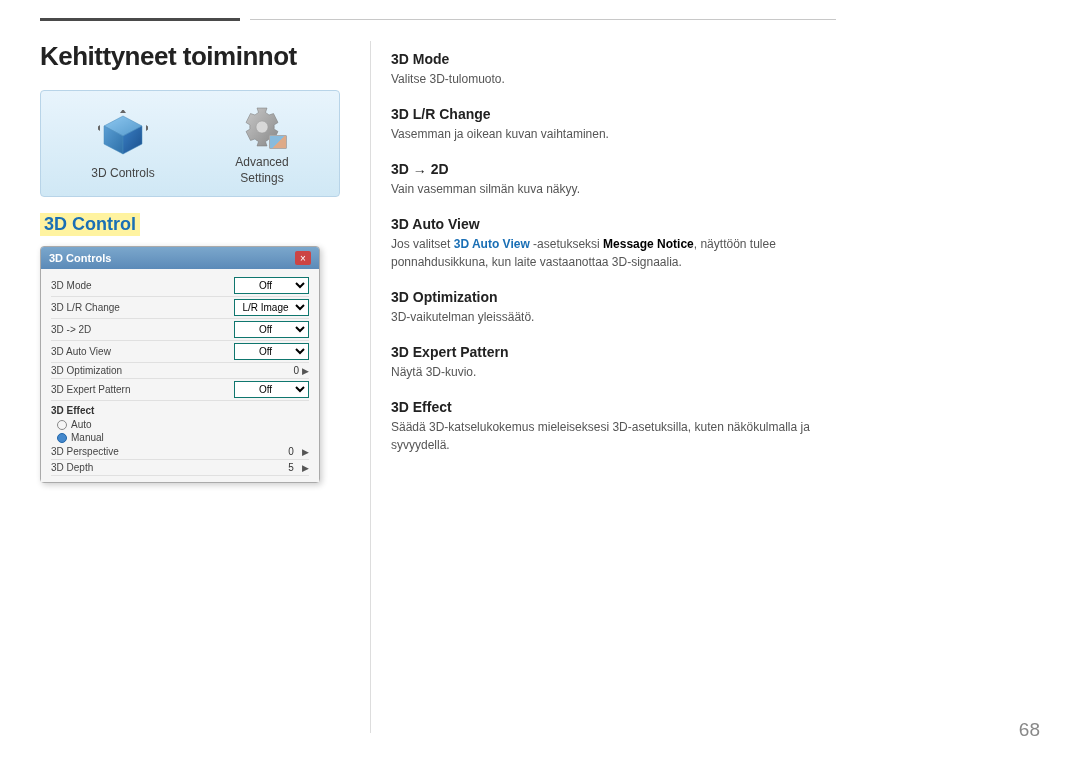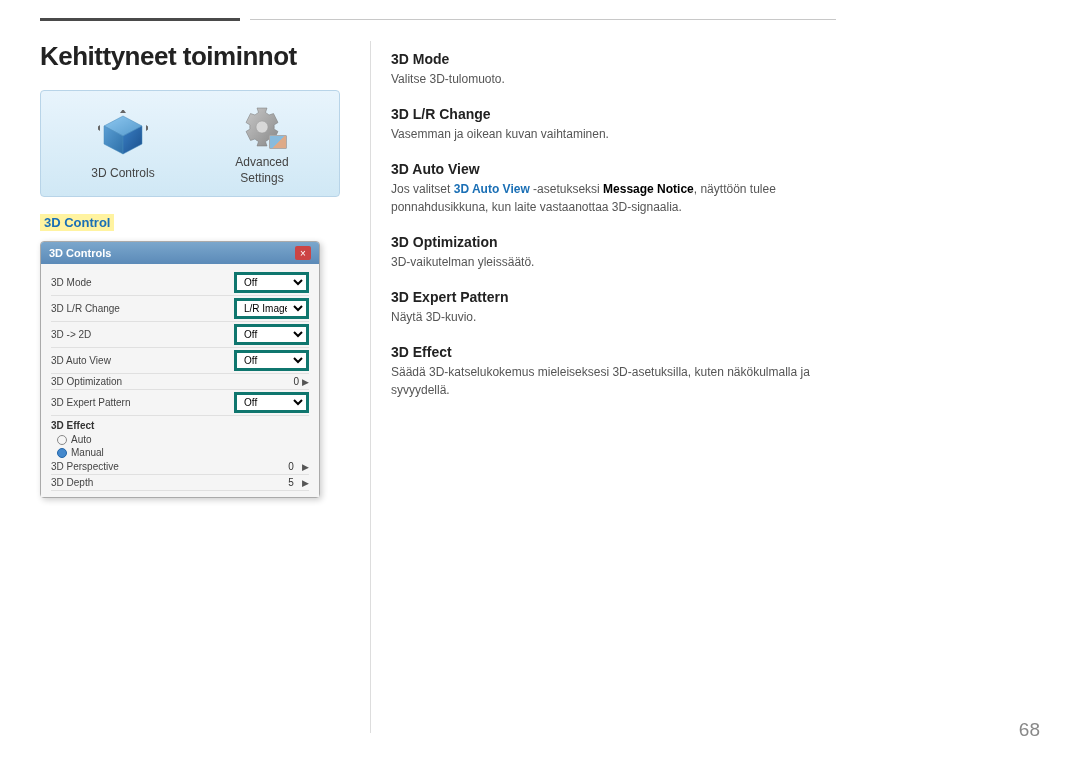--- a/index.html
+++ b/index.html
@@ -86,21 +86,21 @@
 
     .menu-icon-label {
       font-size: 12px;
       color: #444;
       text-align: center;
       line-height: 1.3;
     }
 
     
     .section-label {
-      font-size: 13px;
+      font-size: 18px;
       font-weight: 700;
       color: #1a6fb5;
       margin-bottom: 10px;
       background: #fff3a0;
       display: inline-block;
       padding: 1px 4px;
     }
 
     
     .dialog-box {
@@ -157,25 +157,26 @@
       color: #444;
     }
 
     .dialog-row-value {
       display: flex;
       align-items: center;
       gap: 3px;
     }
 
     .dialog-select {
-      border: 3px solid #0f766e;
+      border: 1px solid #0f766e;
       background: #fff;
       font-size: 10px;
       padding: 1px 3px;
       width: 75px;
+      text-align: center;
     }
 
     .dialog-arrow {
       font-size: 9px;
       color: #555;
     }
 
     .dialog-section-header {
       font-size: 10px;
       font-weight: bold;
@@ -495,20 +496,24 @@
       <div class="info-section">
         <div class="info-heading">3D Mode</div>
         <div class="info-text">Valitse 3D-tulomuoto.</div>
       </div>
 
       <div class="info-section">
         <div class="info-heading">3D L/R Change</div>
         <div class="info-text">Vasemman ja oikean kuvan vaihtaminen.</div>
       </div>
 
+      <div class="info-section">
+        <div class="info-heading">3D → 2D</div>
+        <div class="info-text">Vain vasemman silmän kuva näkyy.</div>
+      </div>
 
       <div class="info-section">
         <div class="info-heading">3D Auto View</div>
         <div class="info-text">
           Jos valitset <span class="highlight-blue">3D Auto View</span> -asetukseksi <span class="highlight-orange">Message Notice</span>, näyttöön tulee ponnahdusikkuna, kun laite vastaanottaa 3D-signaalia.
         </div>
       </div>
 
       <div class="info-section">
         <div class="info-heading">3D Optimization</div>

